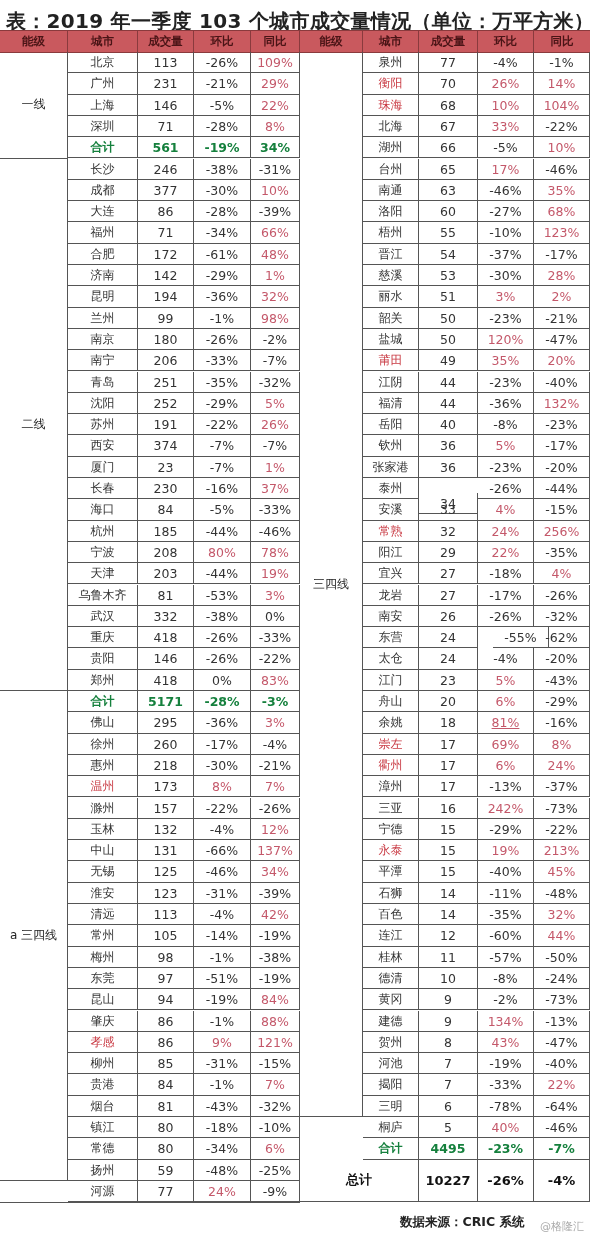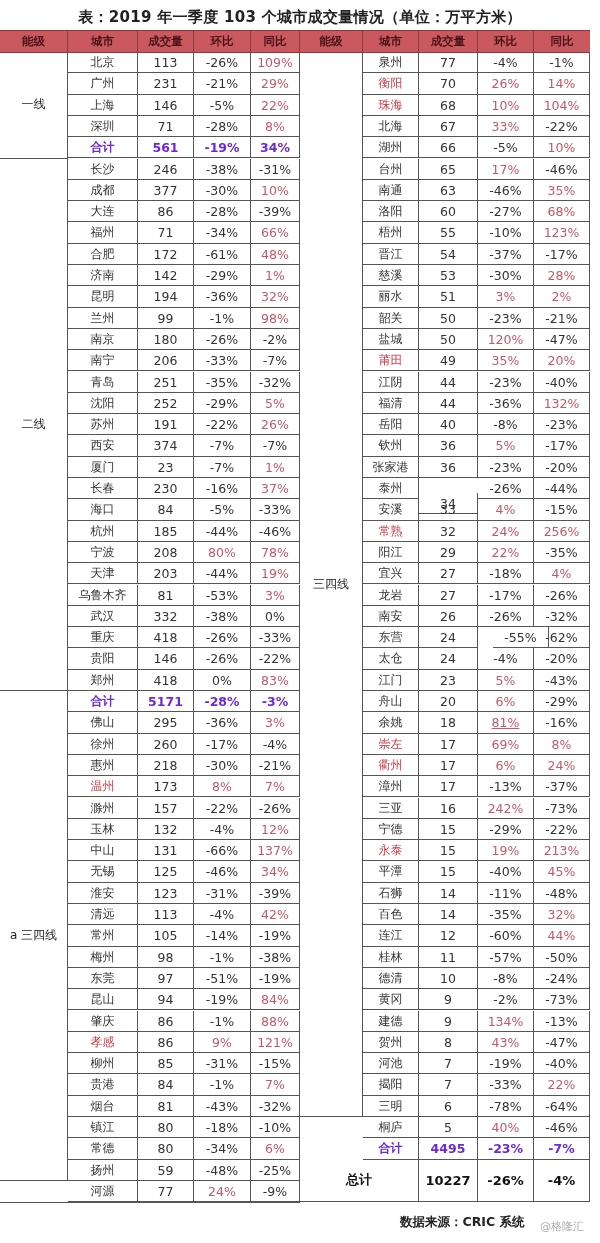--- a/index.html
+++ b/index.html
@@ -1,30 +1,30 @@
 <!DOCTYPE html>
 <html><head>
 <meta charset="utf-8">
 <style>
   html, body { margin:0; padding:0; background:#ffffff; }
   body { width:600px; height:1243px; position:relative; overflow:hidden;
          font-family:"DejaVu Sans","Liberation Sans",sans-serif; color:#222; }
   .title { position:absolute; left:0; top:8px; width:600px; text-align:center;
-           font-size:15px; font-weight:bold; color:#222; letter-spacing:0.3px; }
+           font-size:20px; font-weight:bold; color:#222; letter-spacing:0.3px; }
   .hdr { position:absolute; top:30px; left:0; width:590px; height:21px;
          background:#c9595e; border-top:1px solid #8a3a3d; border-bottom:1px solid #8a3a3d; }
   .hcell { position:absolute; top:0; height:21px; line-height:21px; text-align:center;
            font-size:11.5px; font-weight:bold; color:#4a1416; border-right:1px solid #8a3a3d; box-sizing:border-box; }
   .tbl { position:absolute; top:52px; }
   .row { position:absolute; left:0; height:21.3px; }
   .cell { position:absolute; top:0; height:21.3px; line-height:21px; text-align:center;
           font-size:12.5px; color:#333; box-sizing:border-box;
           border-bottom:1px solid #555; border-right:1px solid #555; }
   .cell.city { font-size:12px; }
-  .tot .cell { font-weight:bold; color:#6d28d9; }
+  .tot .cell { font-weight:bold; color:#15803d; }
   .pos { color:#c4586a; }
   .cityred { color:#c93a43; }
   .tier { position:absolute; text-align:center; font-size:12px; color:#222;
           border-right:1px solid #555; border-bottom:1px solid #555; box-sizing:border-box;
           display:flex; align-items:center; justify-content:center; }
   .grand { position:absolute; box-sizing:border-box; border-bottom:1px solid #555; border-right:1px solid #555;
            display:flex; align-items:center; justify-content:center; font-weight:bold; font-size:13px; color:#111; }
   .source { position:absolute; top:1214px; left:400px; font-size:12.5px; font-weight:bold; color:#222; }
   .wm { position:absolute; top:1219px; left:540px; font-size:11px; color:#aaa; }
 </style>

